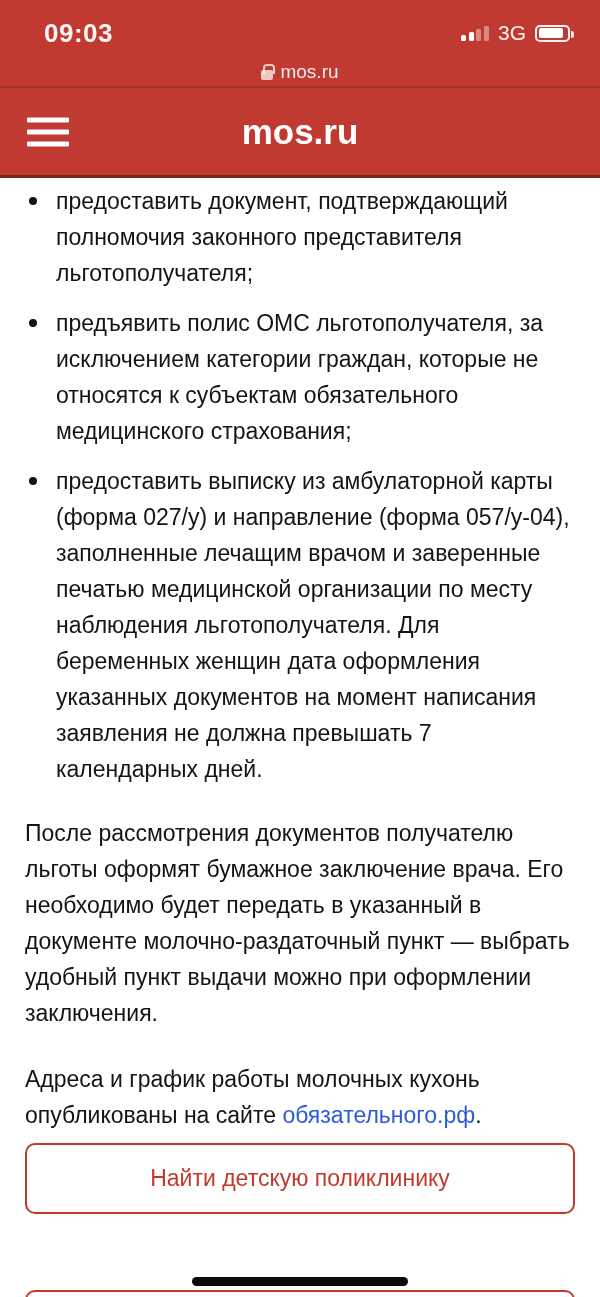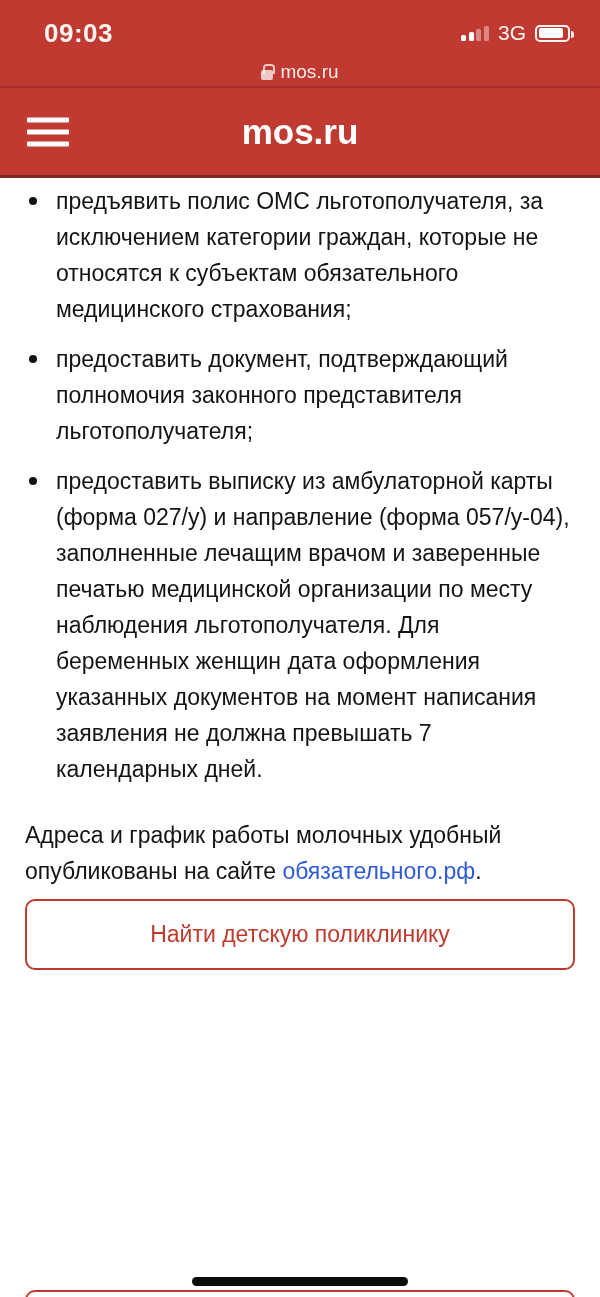--- a/index.html
+++ b/index.html
@@ -103,34 +103,35 @@
         </span>
       <span class="site-title">mos.ru</span>
     </div>
   </div>
 
   <div class="content">
 
     <ul class="bullets">
       <li>
         <span class="dot"></span>
-        <span>предъявить полис ОМС льготополучателя, за исключением категории граждан, которые не относятся к субъектам обязательного медицинского страхования;</span>
+        <span>предоставить документ, подтверждающий полномочия законного представителя льготополучателя;</span>
       </li>
       <li>
         <span class="dot"></span>
-        <span>предоставить документ, подтверждающий полномочия законного представителя льготополучателя;</span>
+        <span>предъявить полис ОМС льготополучателя, за исключением категории граждан, которые не относятся к субъектам обязательного медицинского страхования;</span>
       </li>
       <li>
         <span class="dot"></span>
         <span>предоставить выписку из амбулаторной карты (форма 027/у) и направление (форма 057/у-04), заполненные лечащим врачом и заверенные печатью медицинской организации по месту наблюдения льготополучателя. Для беременных женщин дата оформления указанных документов на момент написания заявления не должна превышать 7 календарных дней.</span>
       </li>
     </ul>
 
+    <p class="para1">После рассмотрения документов получателю льготы оформят бумажное заключение врача. Его необходимо будет передать в указанный в документе молочно-раздаточный пункт — выбрать удобный пункт выдачи можно при оформлении заключения.</p>
 
-    <p class="para2"><span>Адреса и график работы молочных удобный опубликованы на сайте </span><a class="ext-link">обязательного.рф</a><span>.</span></p>
+    <p class="para2"><span>Адреса и график работы молочных кухонь опубликованы на сайте </span><a class="ext-link">обязательного.рф</a><span>.</span></p>
 
     <button class="outline-btn">Найти детскую поликлинику</button>
   </div>
 
   <div class="partial-btn"></div>
   <div class="home-indicator"></div>
 
 </div>
 
 </body></html>

